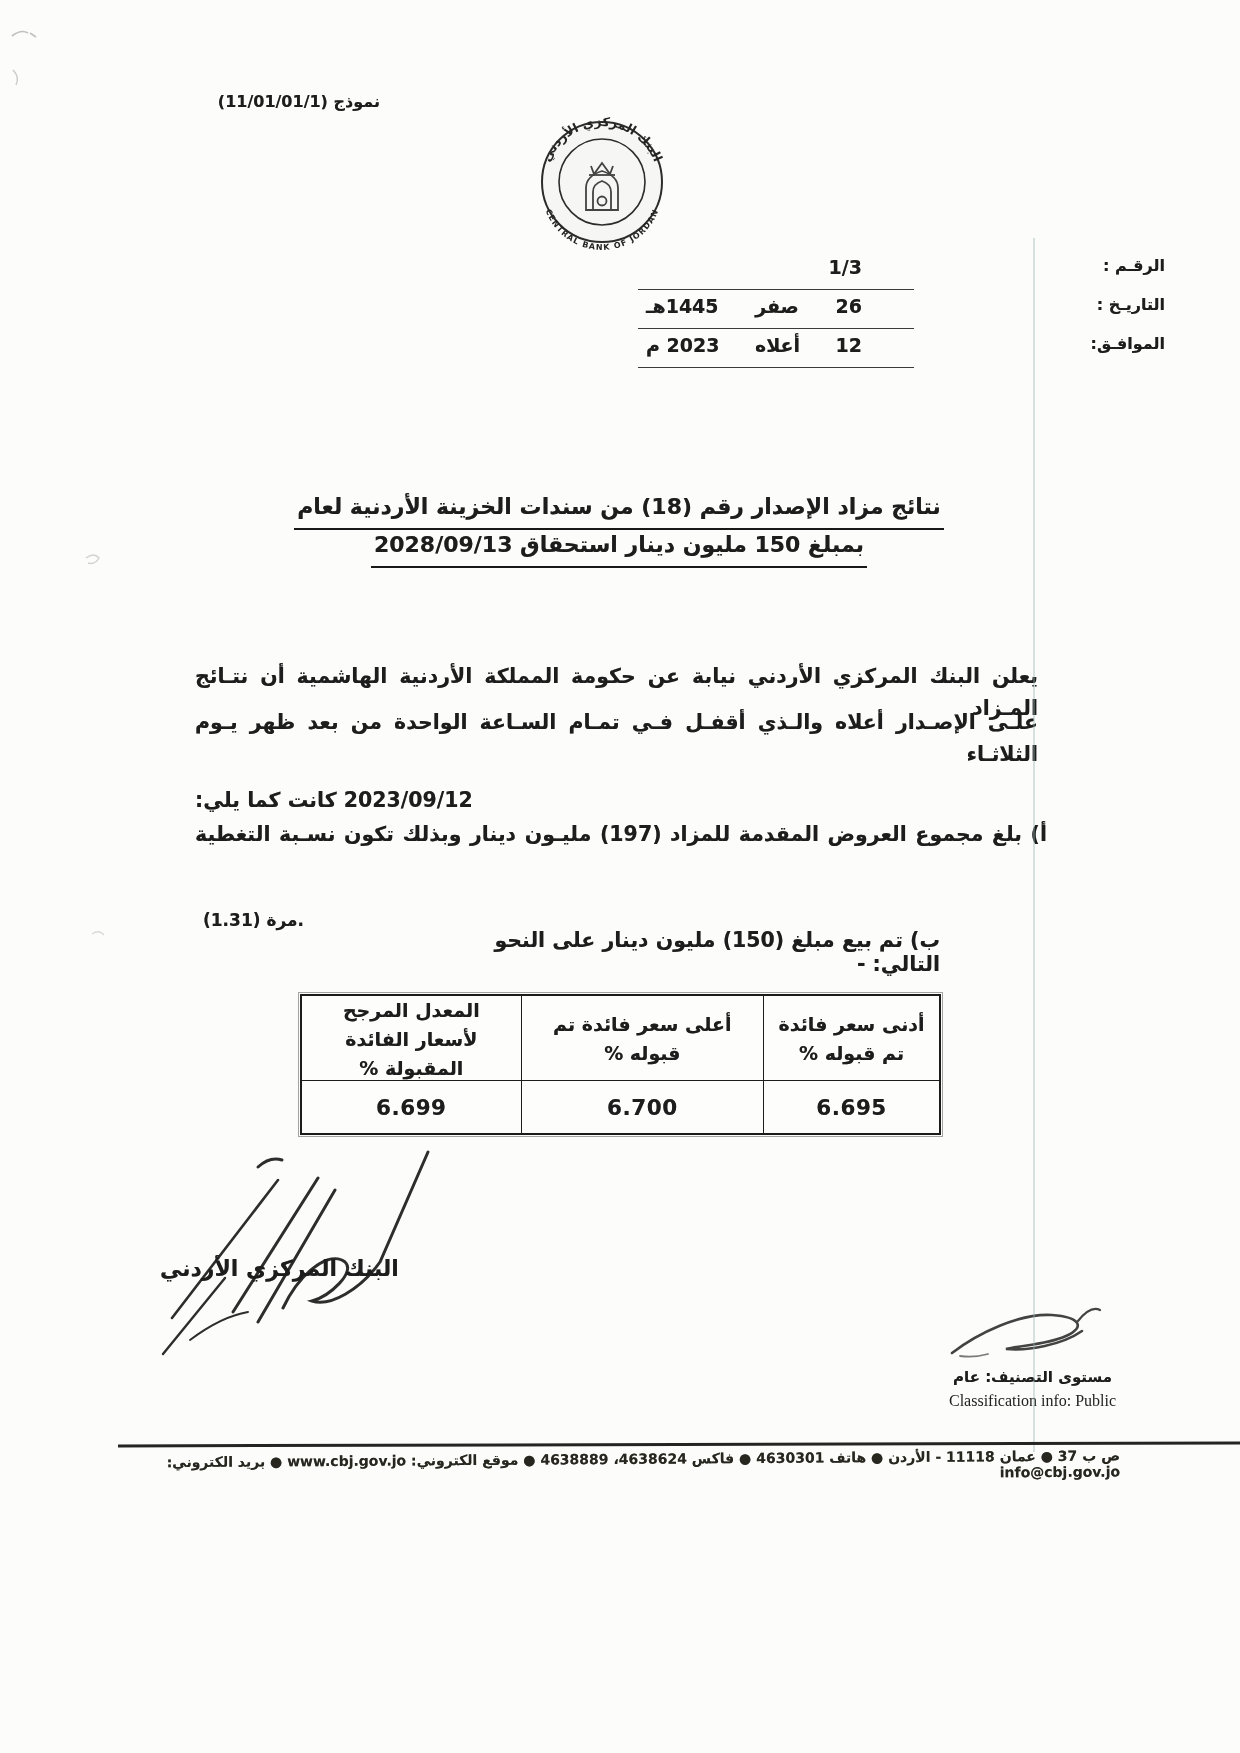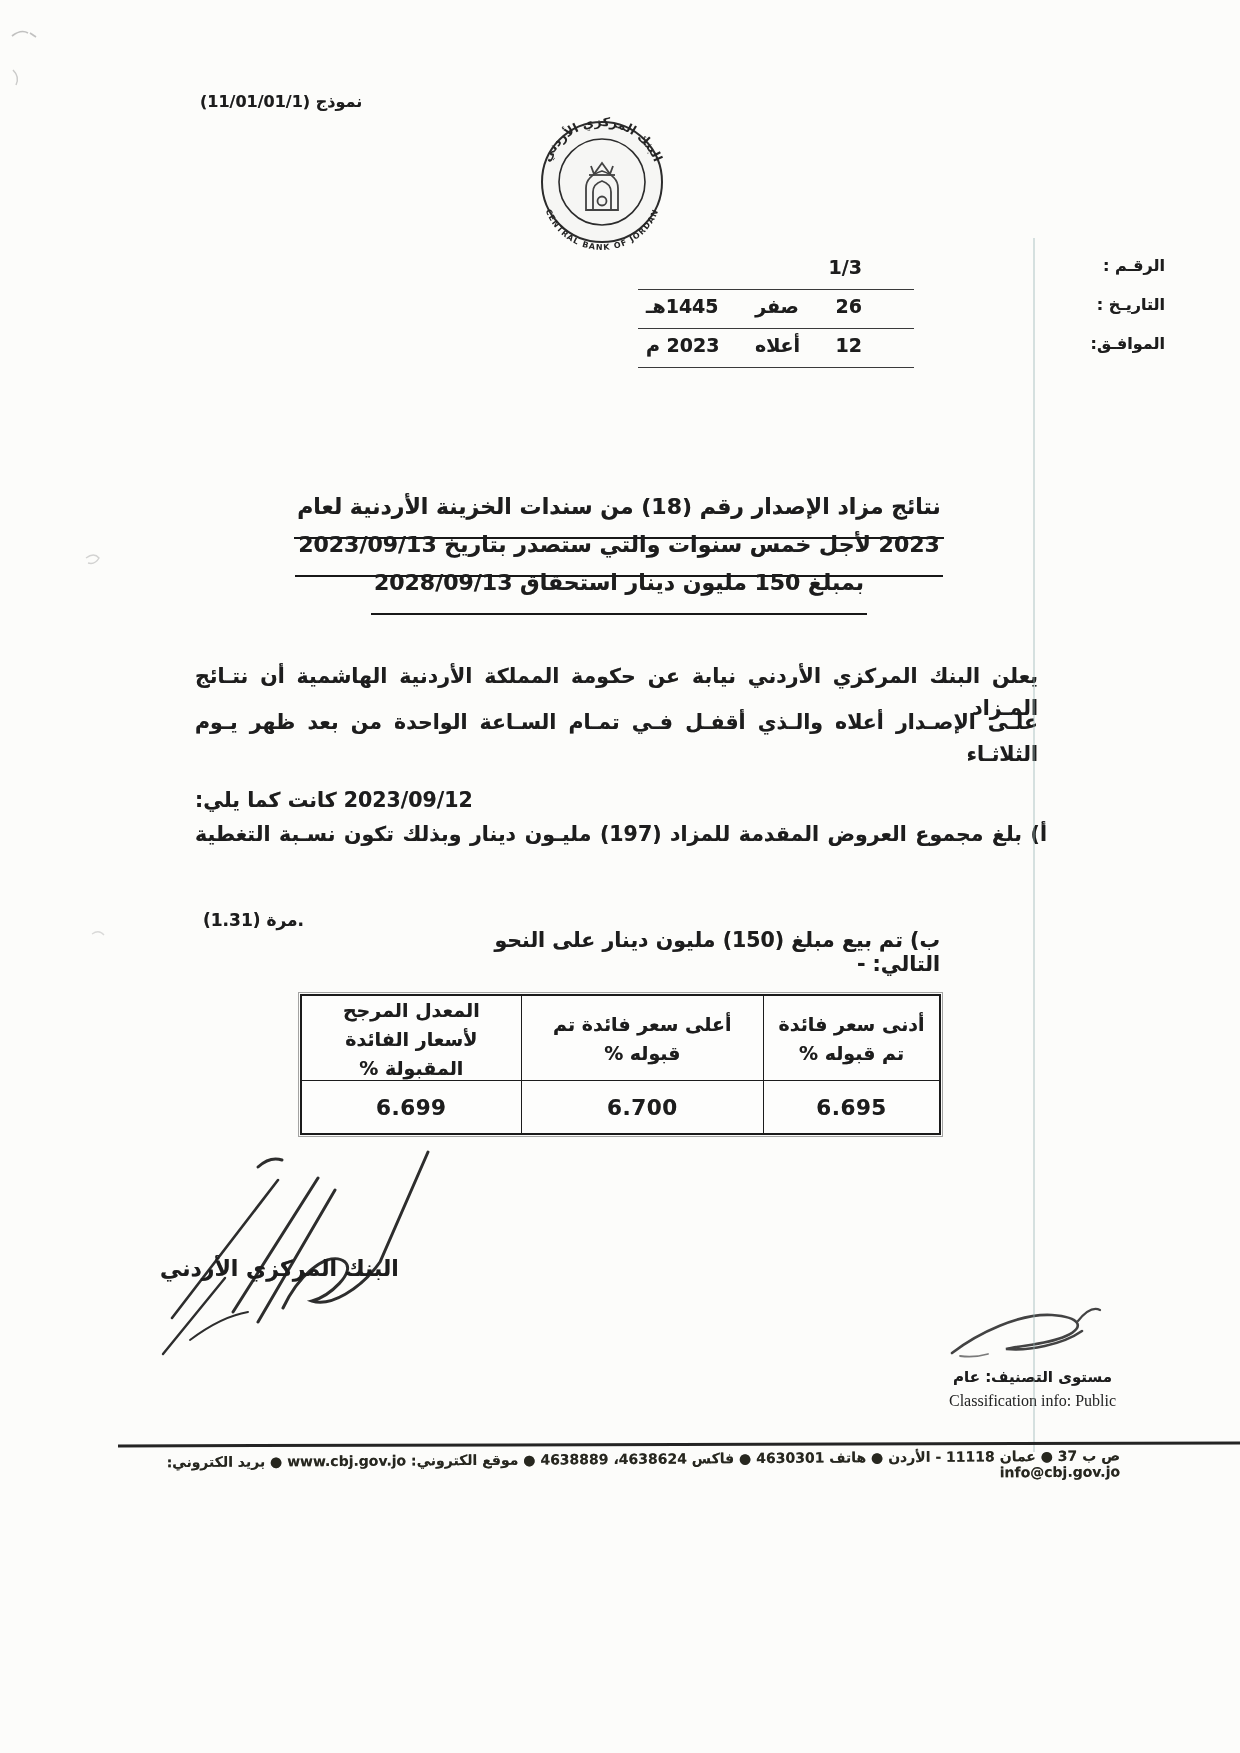--- a/index.html
+++ b/index.html
@@ -6,38 +6,38 @@
   .page{
     position:relative;width:1240px;height:1753px;margin:0 auto;
     background:#fcfcfa;overflow:hidden;color:#1d1d1d;
     font-family:"DejaVu Sans",sans-serif;
   }
   .abs{position:absolute;}
   .rtl{direction:rtl;}
   .ink{text-shadow:0 0 .6px rgba(25,25,25,.5);}
 
   
-  .form-number{left:200px;top:92px;width:180px;font-size:16px;font-weight:600;text-align:left;}
+  .form-number{left:200px;top:92px;width:180px;font-size:16px;font-weight:600;text-align:right;}
 
   
   .logo{left:498px;top:110px;}
 
   
   .ref-label{left:1050px;width:115px;font-size:16px;font-weight:700;text-align:right;}
   .ref-row{
     left:638px;width:276px;height:34px;direction:rtl;display:flex;align-items:flex-start;
     font-size:19px;font-weight:700;border-bottom:1.7px solid #3a3a3a;
     padding:0 52px 0 8px;box-sizing:border-box;justify-content:space-between;
   }
   .ref-row.single{justify-content:flex-start;}
 
   
   .title-block{left:270px;top:488px;width:698px;text-align:center;font-size:22px;font-weight:700;}
   .title-line{line-height:38px;}
-  .title-line>span{border-bottom:2px solid #181818;padding:0 3px 18px;}
+  .title-line>span{border-bottom:2px solid #181818;padding:0 3px 9px;}
 
   
   .body-line{left:195px;width:843px;font-size:20.5px;font-weight:700;line-height:32px;}
   .jst{text-align:justify;text-align-last:justify;}
 
   .point-a1{left:195px;top:822px;width:852px;font-size:20.5px;font-weight:700;text-align:justify;text-align-last:justify;}
   .point-a2{left:203px;top:893px;direction:ltr;font-size:17px;font-weight:700;margin-top:17px;}
   .point-b{left:440px;top:928px;width:500px;font-size:20.5px;font-weight:700;text-align:right;}
 
   
@@ -121,21 +121,20 @@
 
   <div class="abs rtl ref-label ink" style="top:334px;">الموافـق:</div>
   <div class="abs ref-row" style="top:334px;">
     <span class="ink">12</span>
     <span class="ink">أعلاه</span>
     <span class="ink">2023 م</span>
   </div>
 
   <div class="abs rtl title-block">
     <div class="title-line"><span class="ink">نتائج مزاد الإصدار رقم (18) من سندات الخزينة الأردنية لعام</span></div>
-    <div class="title-line"><span class="ink">2023 لأجل خمس سنوات والتي ستصدر بتاريخ 2023/09/13</span></div>
     <div class="title-line"><span class="ink">بمبلغ 150 مليون دينار استحقاق 2028/09/13</span></div>
   </div>
 
   <div class="abs rtl body-line jst ink" style="top:660px;">يعلن البنك المركزي الأردني نيابة عن حكومة المملكة الأردنية الهاشمية أن نتـائج المـزاد</div>
   <div class="abs rtl body-line jst ink" style="top:706px;">علـى الإصـدار أعلاه والـذي أقفـل فـي تمـام السـاعة الواحدة من بعد ظهر يـوم الثلاثـاء</div>
   <div class="abs rtl body-line ink" style="top:784px;text-align:left;">2023/09/12 كانت كما يلي:</div>
 
   <div class="abs rtl point-a1 ink">أ) بلغ مجموع العروض المقدمة للمزاد (197) مليـون دينار وبذلك تكون نسـبة التغطية</div>
   <div class="abs point-a2 ink">(1.31) مرة.</div>
 

